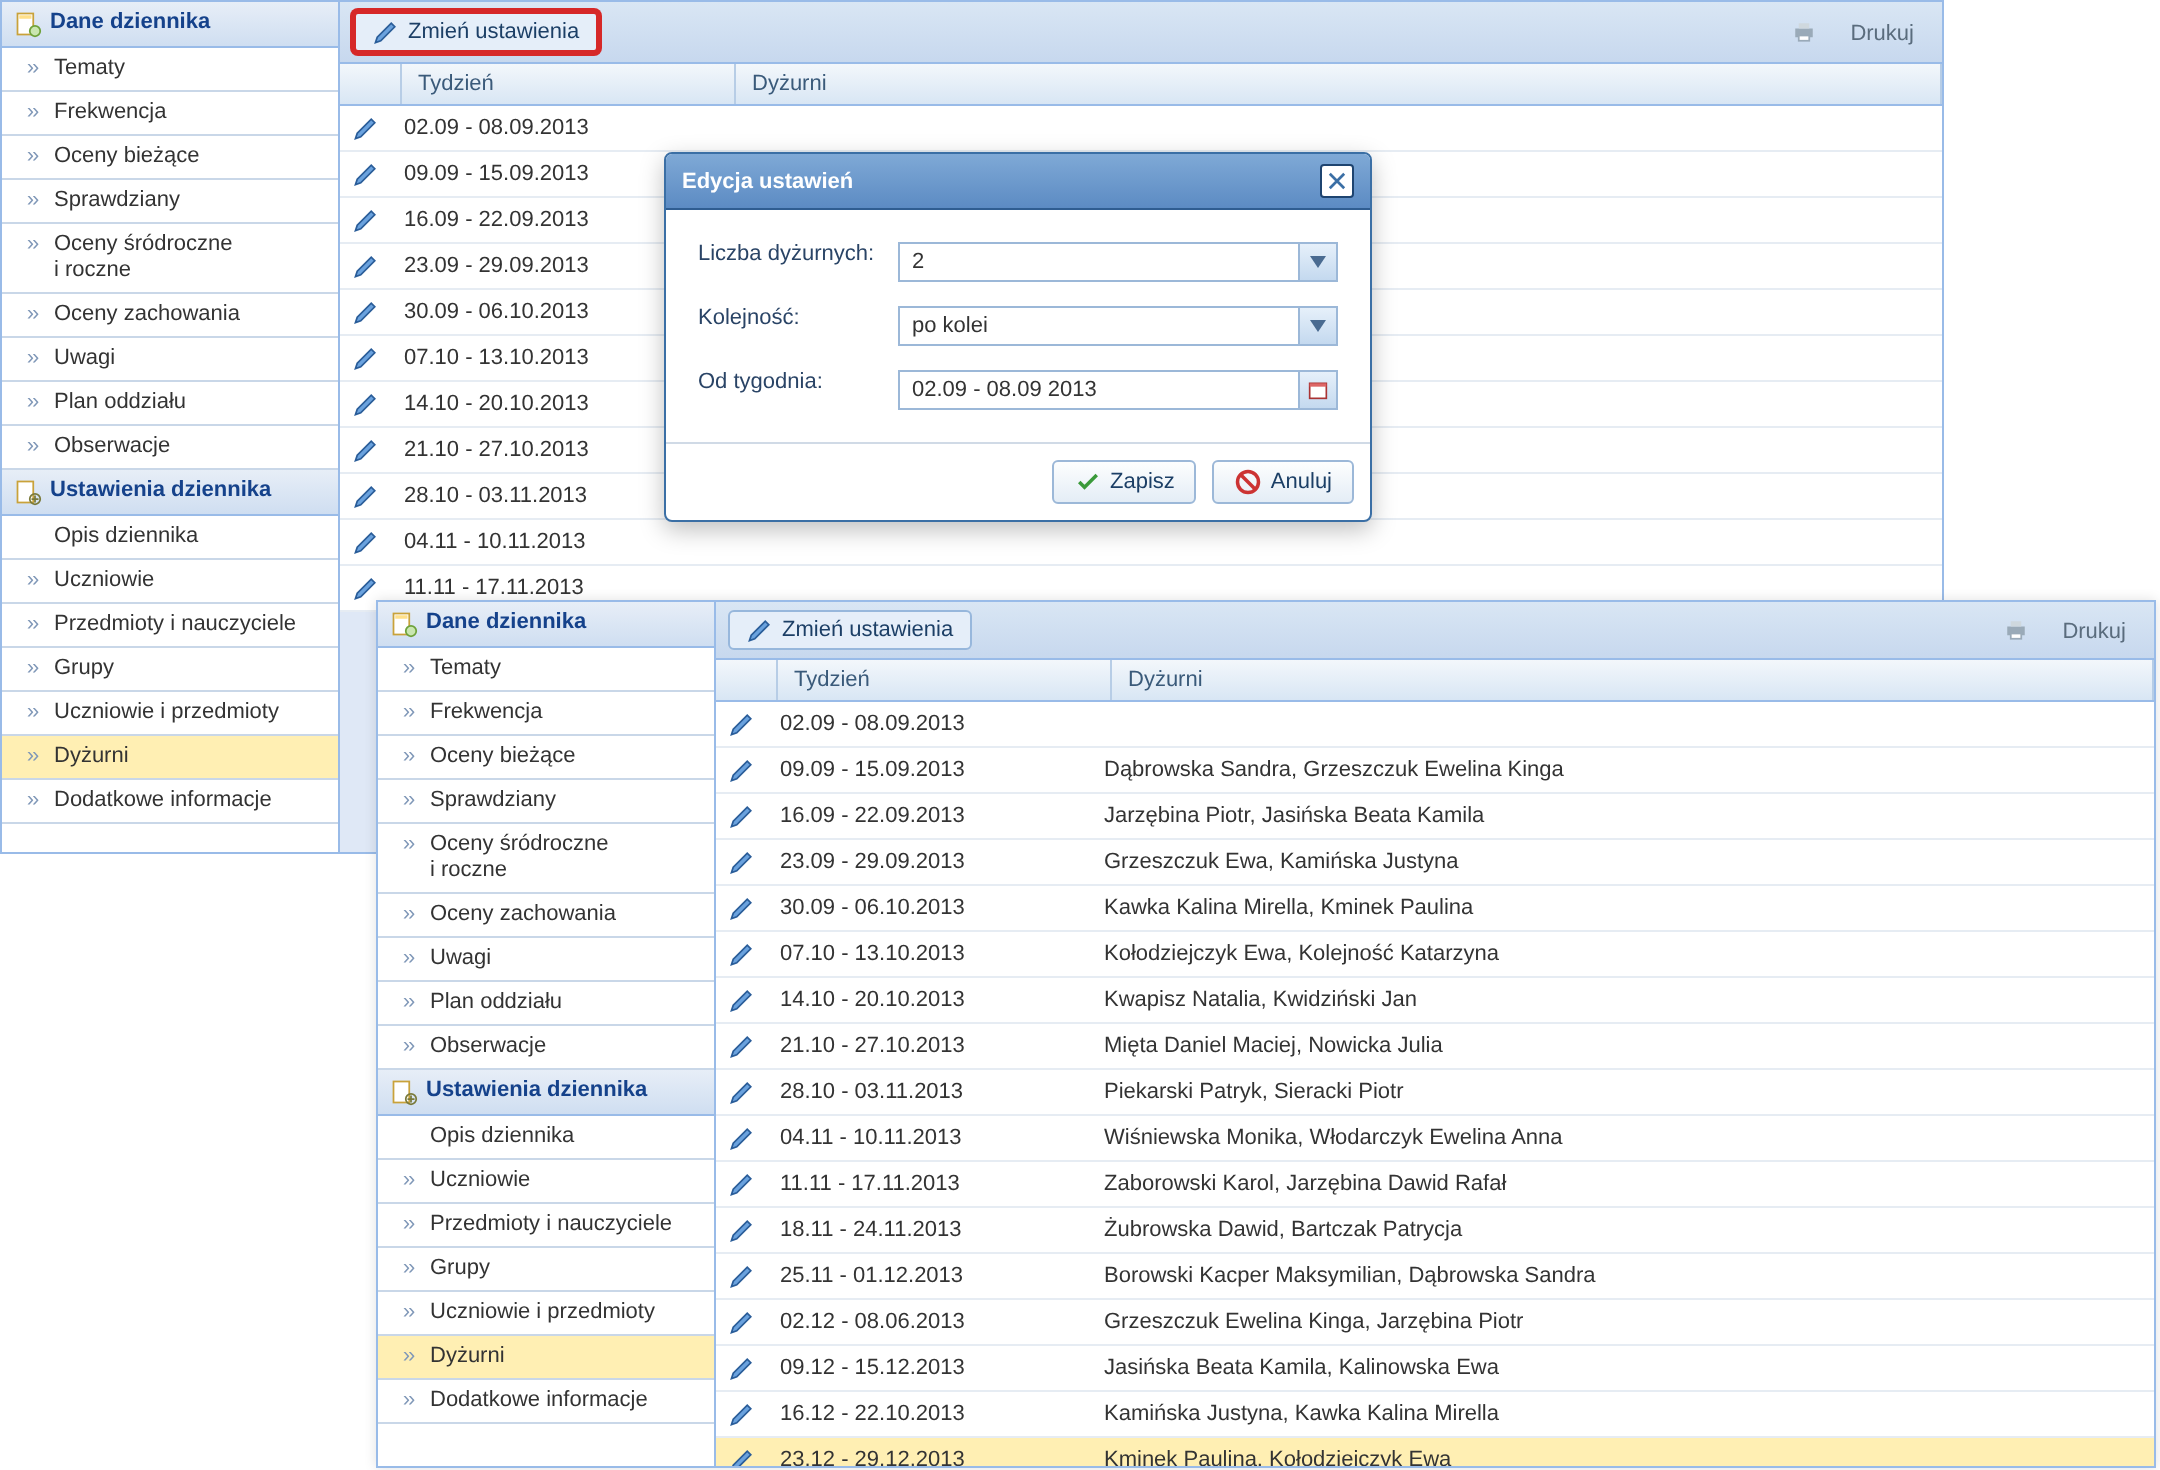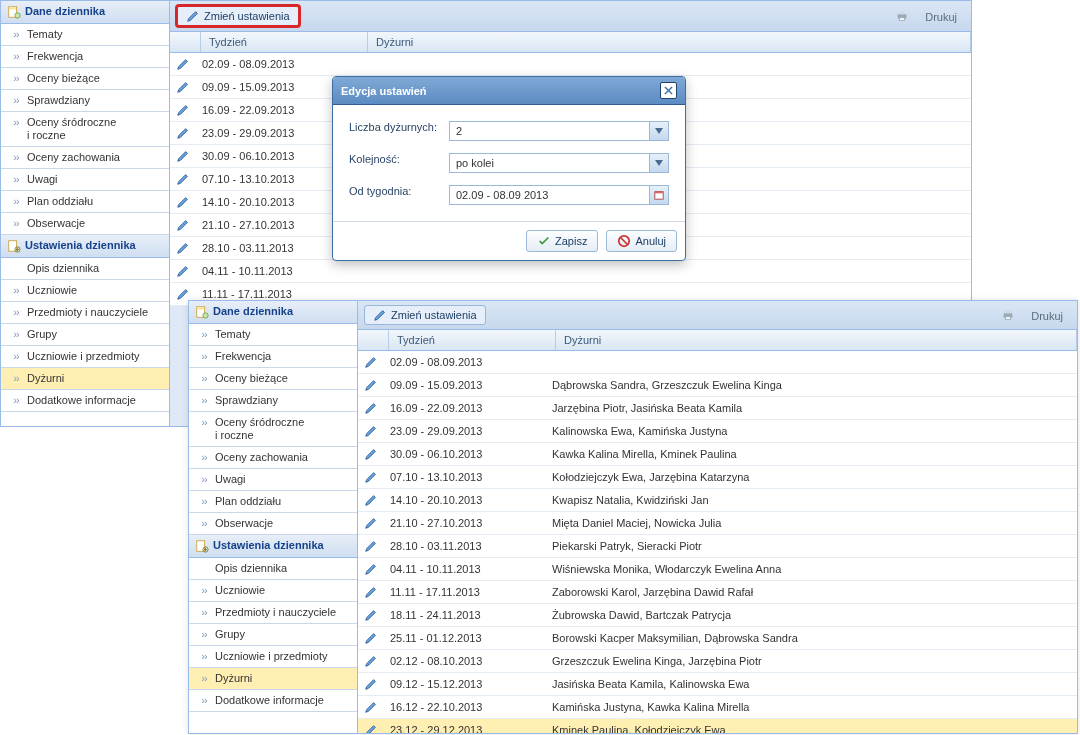--- a/index.html
+++ b/index.html
@@ -400,39 +400,39 @@
             <div class="gc w-tydz">16.09 - 22.09.2013</div>
             <div class="gc w-dyz">Jarzębina Piotr, Jasińska Beata Kamila</div>
           </div>
           <div class="grid-row">
             <div class="gc" style="width:14px">
               <svg class="icon-svg" viewBox="0 0 16 16">
                 <path d="M2 14 L3 11 L11 3 L13 5 L5 13 Z" fill="#6aa2de" stroke="#2a5d99"></path>
               </svg>
             </div>
             <div class="gc w-tydz">23.09 - 29.09.2013</div>
-            <div class="gc w-dyz">Kalinowska Ewa, Kamińska Justyna</div>
+            <div class="gc w-dyz">Grzeszczuk Ewa, Kamińska Justyna</div>
           </div>
           <div class="grid-row">
             <div class="gc" style="width:14px">
               <svg class="icon-svg" viewBox="0 0 16 16">
                 <path d="M2 14 L3 11 L11 3 L13 5 L5 13 Z" fill="#6aa2de" stroke="#2a5d99"></path>
               </svg>
             </div>
             <div class="gc w-tydz">30.09 - 06.10.2013</div>
             <div class="gc w-dyz">Kawka Kalina Mirella, Kminek Paulina</div>
           </div>
           <div class="grid-row">
             <div class="gc" style="width:14px">
               <svg class="icon-svg" viewBox="0 0 16 16">
                 <path d="M2 14 L3 11 L11 3 L13 5 L5 13 Z" fill="#6aa2de" stroke="#2a5d99"></path>
               </svg>
             </div>
             <div class="gc w-tydz">07.10 - 13.10.2013</div>
-            <div class="gc w-dyz">Kołodziejczyk Ewa, Jarzębina Katarzyna</div>
+            <div class="gc w-dyz">Kołodziejczyk Ewa, Kolejność Katarzyna</div>
           </div>
           <div class="grid-row">
             <div class="gc" style="width:14px">
               <svg class="icon-svg" viewBox="0 0 16 16">
                 <path d="M2 14 L3 11 L11 3 L13 5 L5 13 Z" fill="#6aa2de" stroke="#2a5d99"></path>
               </svg>
             </div>
             <div class="gc w-tydz">14.10 - 20.10.2013</div>
             <div class="gc w-dyz">Kwapisz Natalia, Kwidziński Jan</div>
           </div>
@@ -489,21 +489,21 @@
             </div>
             <div class="gc w-tydz">25.11 - 01.12.2013</div>
             <div class="gc w-dyz">Borowski Kacper Maksymilian, Dąbrowska Sandra</div>
           </div>
           <div class="grid-row">
             <div class="gc" style="width:14px">
               <svg class="icon-svg" viewBox="0 0 16 16">
                 <path d="M2 14 L3 11 L11 3 L13 5 L5 13 Z" fill="#6aa2de" stroke="#2a5d99"></path>
               </svg>
             </div>
-            <div class="gc w-tydz">02.12 - 08.10.2013</div>
+            <div class="gc w-tydz">02.12 - 08.06.2013</div>
             <div class="gc w-dyz">Grzeszczuk Ewelina Kinga, Jarzębina Piotr</div>
           </div>
           <div class="grid-row">
             <div class="gc" style="width:14px">
               <svg class="icon-svg" viewBox="0 0 16 16">
                 <path d="M2 14 L3 11 L11 3 L13 5 L5 13 Z" fill="#6aa2de" stroke="#2a5d99"></path>
               </svg>
             </div>
             <div class="gc w-tydz">09.12 - 15.12.2013</div>
             <div class="gc w-dyz">Jasińska Beata Kamila, Kalinowska Ewa</div>

